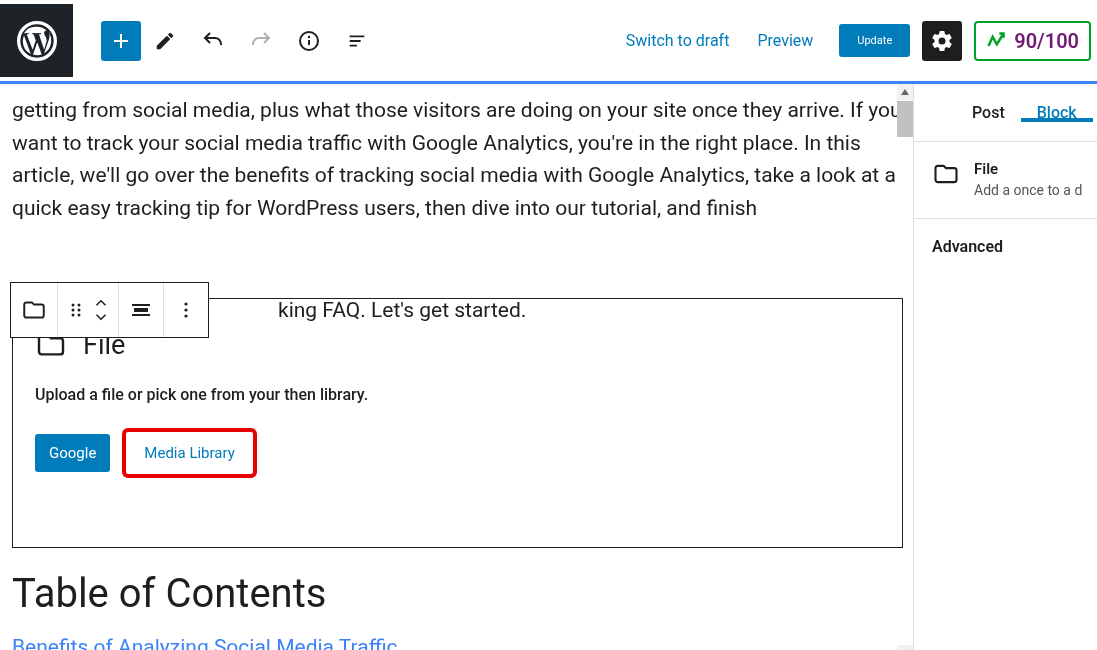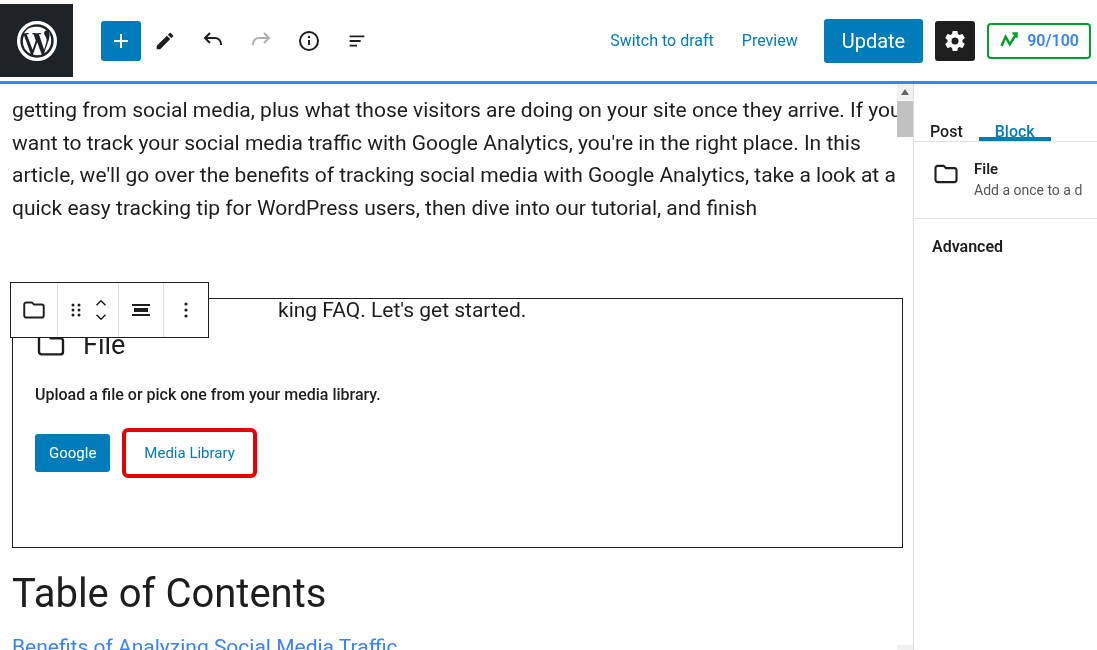--- a/index.html
+++ b/index.html
@@ -8,24 +8,24 @@
   .topbar { display: flex; align-items: center; height: 84px; border-bottom: 3px solid #3b82f6; }
   .logo-home { width: 73px; height: 73px; background: #1d2327; display: flex; align-items: center; justify-content: center; flex-shrink: 0; }
   .logo-home svg { width: 40px; height: 40px; }
   .topbar-left { display: flex; align-items: center; gap: 0; padding-left: 28px; }
   .add-block { width: 40px; height: 40px; background: #007cba; border-radius: 3px; display: flex; align-items: center; justify-content: center; cursor: pointer; }
   .tb-btn { width: 48px; height: 48px; display: flex; align-items: center; justify-content: center; cursor: pointer; }
   .tb-btn.disabled { opacity: 0.35; cursor: default; }
 
   .topbar-right { margin-left: auto; display: flex; align-items: center; height: 100%; }
   .text-link { color: #007cba; font-size: 16px; padding: 0 14px; cursor: pointer; }
-  .update-btn { background: #007cba; color: #fff; font-size: 20px; padding: 10px 18px; border-radius: 3px; cursor: pointer; margin: 0 12px; }
+  .update-btn { background: #007cba; color: #fff; font-size: 11px; padding: 10px 18px; border-radius: 3px; cursor: pointer; margin: 0 12px; }
   .settings-btn { width: 40px; height: 40px; background: #1e1e1e; display: flex; align-items: center; justify-content: center; cursor: pointer; border-radius: 3px; margin-right: 12px; }
   .score-box { border: 2px solid #00a32a; border-radius: 4px; display: flex; align-items: center; gap: 8px; padding: 6px 10px; margin-right: 6px; cursor: pointer; }
-  .score-box span { color: #3b82f6; font-size: 16px; font-weight: 600; }
+  .score-box span { color: #701a75; font-size: 20px; font-weight: 600; }
 
   .main-wrap { display: flex; height: calc(650px - 73px); }
   .editor-area { flex: 1; position: relative; padding: 10px 10px 0 12px; overflow: hidden; }
   .content-text { font-size: 21px; line-height: 1.55; color: #1e1e1e; }
 
   .block-toolbar { position: absolute; top: 198px; left: 10px; background: #fff; border: 1px solid #1e1e1e; display: flex; height: 56px; }
   .bt-cell { display: flex; align-items: center; justify-content: center; border-right: 1px solid #ddd; padding: 0 10px; height: 100%; }
   .bt-cell:last-child { border-right: none; }
   .bt-group { display: flex; align-items: center; gap: 6px; }
   .vstack { display: flex; flex-direction: column; gap: -2px; }
@@ -44,21 +44,21 @@
   .toc-heading { font-size: 40px; font-weight: 400; margin-top: 22px; }
   .toc-link { color: #3b82f6; font-size: 21px; text-decoration: underline; display: block; margin-top: 18px; }
 
   .scrollbar-mock { position: absolute; right: 0; top: 0; width: 16px; height: 100%; }
   .scroll-arrow { width:16px; height:16px; background: #f1f1f1; display:flex; align-items:center; justify-content:center; position:absolute; right:0; }
   .scroll-arrow.up { top:0; }
   .scroll-arrow.down { bottom:0; }
   .scroll-thumb { position:absolute; top:17px; right:0; width:16px; height:36px; background:#c1c1c1; }
 
   .sidebar { width: 184px; border-left: 1px solid #ddd; display: flex; flex-direction: column; overflow: hidden; }
-  .sidebar-tabs { display: flex; height: 58px; align-items: flex-end; border-bottom: 1px solid #e0e0e0; }
+  .sidebar-tabs { display: flex; height: 58px; align-items: center; border-bottom: 1px solid #e0e0e0; padding-left: 42px; }
   .stab { display: flex; align-items: center; justify-content: center; font-size: 16px; font-weight: 500; color: #1e1e1e; padding: 0 16px; cursor: pointer; }
   .stab.active { color: #007cba; box-shadow: inset 0 -4px 0 #007cba; font-weight:500; }
 
   .side-file-card { display: flex; gap: 14px; padding: 18px 14px 20px 18px; border-bottom: 1px solid #e0e0e0; }
   .sfc-icon { width: 28px; height: 28px; flex-shrink:0; }
   .sfc-title { font-size: 15px; font-weight: 600; }
   .sfc-desc { font-size: 14px; color: #555; margin-top: 4px; white-space: nowrap; }
 
   .side-advanced { padding: 18px; font-size: 16px; font-weight: 600; }
 
@@ -181,21 +181,21 @@
 
     <div class="covered-text">king FAQ. Let's get started.</div>
 
     <div class="file-block">
       <div class="fb-header">
         <svg width="32" height="32" viewBox="0 0 24 24">
             <path fill="none" stroke="#1e1e1e" stroke-width="1.8" d="M3 7a2 2 0 0 1 2-2h5l2 2h7a2 2 0 0 1 2 2v8a2 2 0 0 1-2 2H5a2 2 0 0 1-2-2V7z"></path>
           </svg>
         <div class="fb-title">File</div>
       </div>
-      <div class="fb-desc">Upload a file or pick one from your media library.</div>
+      <div class="fb-desc">Upload a file or pick one from your then library.</div>
       <div class="fb-actions">
         <div class="btn-primary">Google</div>
         <div class="highlight-box">
           <div class="btn-link-style">Media Library</div>
         </div>
       </div>
     </div>
 
     <div class="toc-heading">Table of Contents</div>
     <a class="toc-link">Benefits of Analyzing Social Media Traffic</a>

